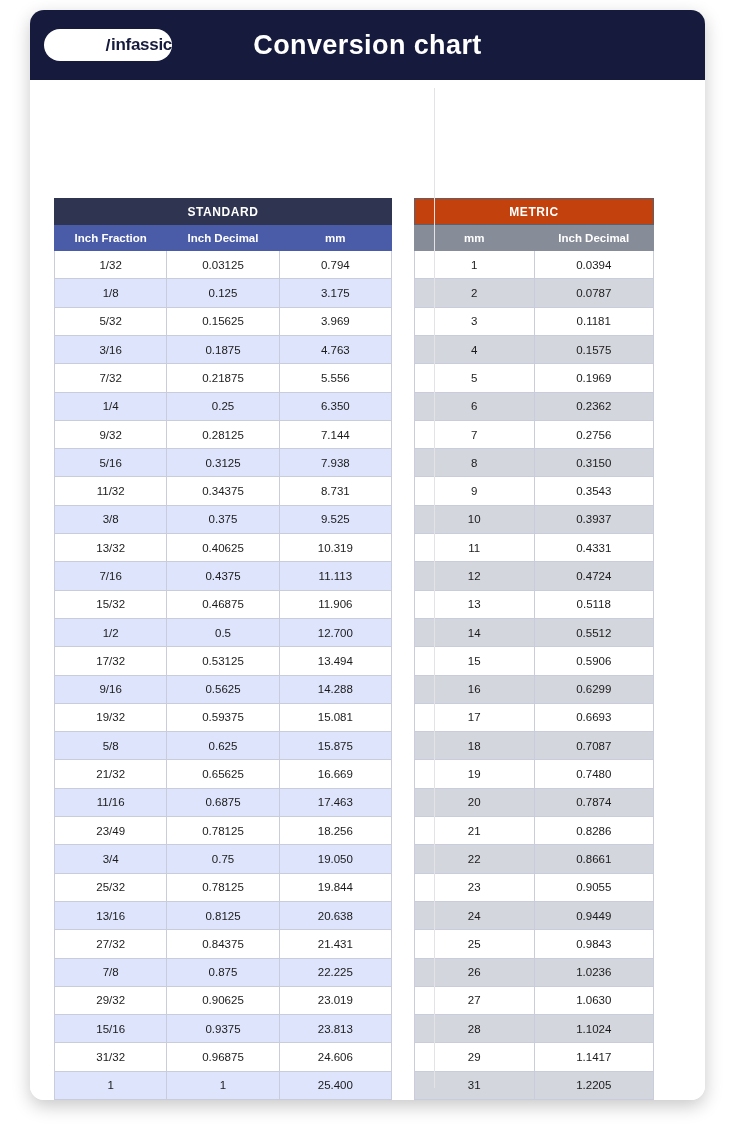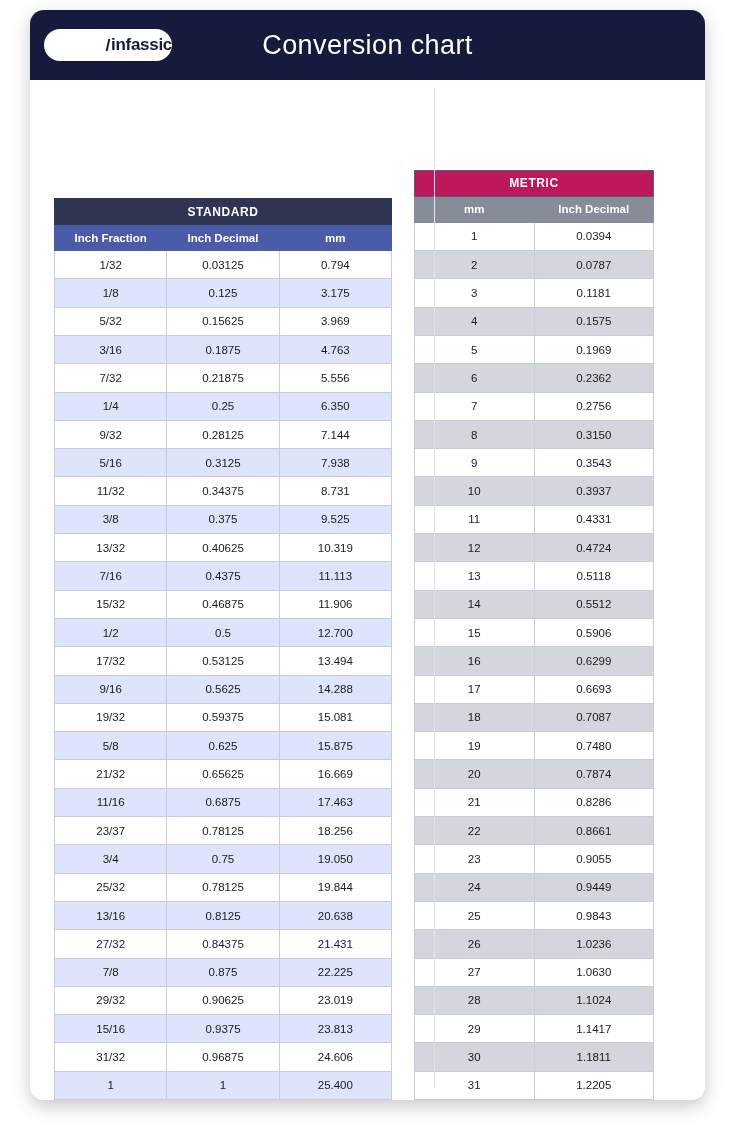--- a/index.html
+++ b/index.html
@@ -58,21 +58,21 @@
     height: 12px;
     background: #161b3d;
     margin-right: 2px;
     transform: skewX(-12deg);
   }
   .header-title {
     width: 100%;
     text-align: center;
     color: #ffffff;
     font-size: 27px;
-    font-weight: normal;
+    font-weight: bold;
     letter-spacing: 0.4px;
   }
   .body-area {
     position: relative;
     height: 1020px;
     background: #ffffff;
     display: flex;
     padding: 16px 24px 0 24px;
     box-sizing: border-box;
     gap: 22px;
@@ -101,21 +101,21 @@
   .title-row th {
     background: #2f3450;
     color: #ffffff;
     font-size: 12px;
     font-weight: bold;
     letter-spacing: 0.6px;
     height: 25px;
     border: 1px solid #2f3450;
   }
   .title-row.metric th {
-    background: #be185d;
+    background: #c2410c;
     border: 1px solid #5b6070;
   }
   .head-row th {
     background: #4a5ba8;
     color: #ffffff;
     font-size: 11.5px;
     font-weight: bold;
     height: 25px;
     border: 1px solid #4a5ba8;
   }
@@ -261,21 +261,21 @@
                 <td>21/32</td>
                 <td>0.65625</td>
                 <td>16.669</td>
               </tr>
               <tr>
                 <td>11/16</td>
                 <td>0.6875</td>
                 <td>17.463</td>
               </tr>
               <tr>
-                <td>23/37</td>
+                <td>23/49</td>
                 <td>0.78125</td>
                 <td>18.256</td>
               </tr>
               <tr>
                 <td>3/4</td>
                 <td>0.75</td>
                 <td>19.050</td>
               </tr>
               <tr>
                 <td>25/32</td>
@@ -443,24 +443,20 @@
               </tr>
               <tr>
                 <td>28</td>
                 <td>1.1024</td>
               </tr>
               <tr>
                 <td>29</td>
                 <td>1.1417</td>
               </tr>
               <tr>
-                <td>30</td>
-                <td>1.1811</td>
-              </tr>
-              <tr>
                 <td>31</td>
                 <td>1.2205</td>
               </tr>
             </tbody>
         </table>
       </div>
 
     </div>
   </div>
 </div>

